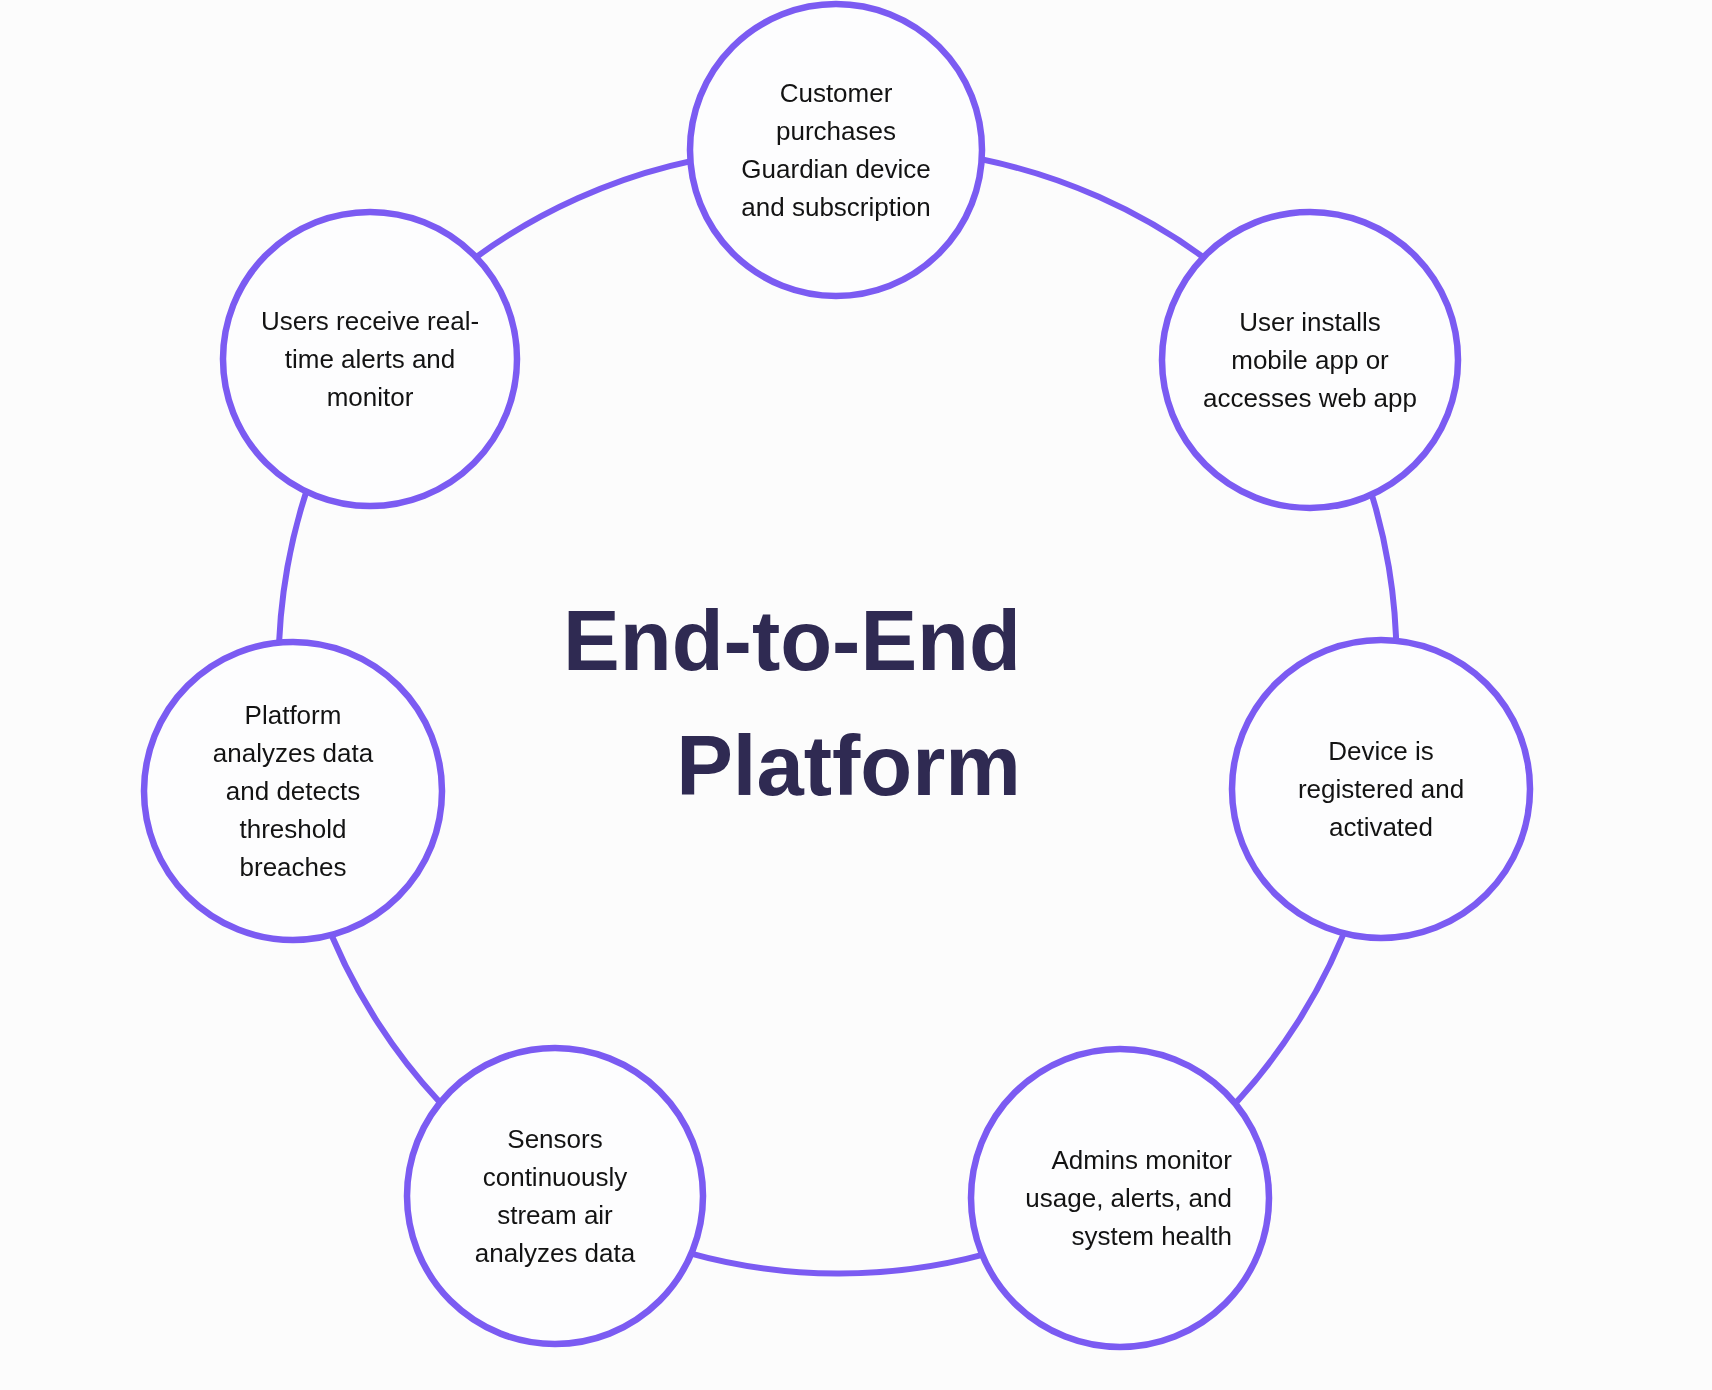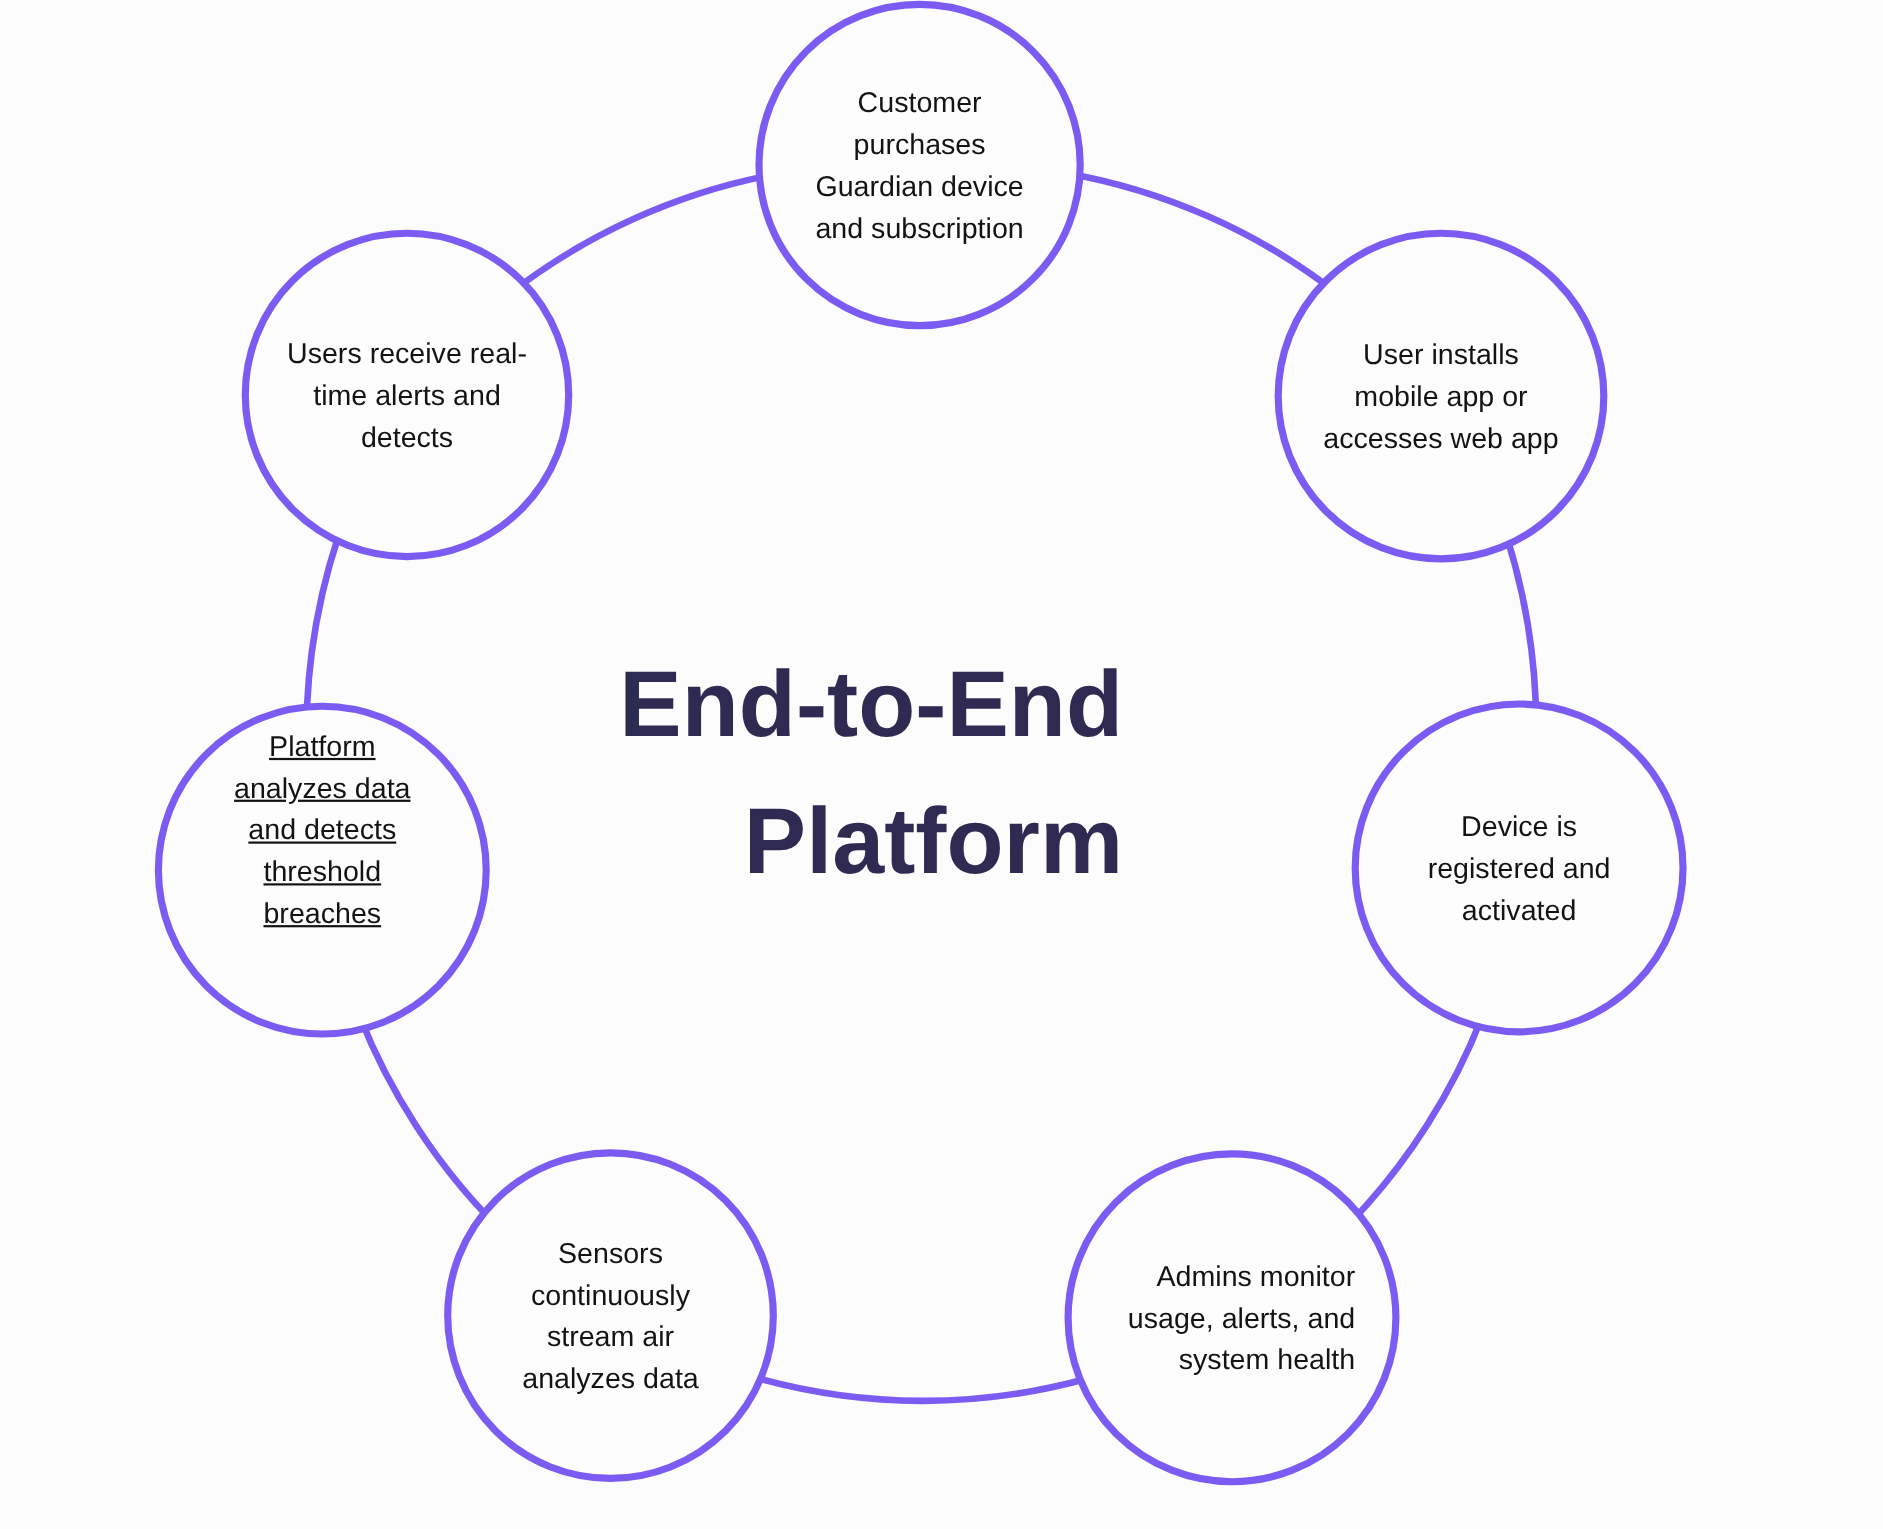--- a/index.html
+++ b/index.html
@@ -77,16 +77,16 @@
   <div class="title">
     <span>End-to-End</span>
     <span>Platform</span>
   </div>
 
   <div class="step-label" style="left:836px;  top:150px;">Customer purchases Guardian device and subscription</div>
   <div class="step-label" style="left:1310px; top:360px;">User installs mobile app or accesses web app</div>
   <div class="step-label" style="left:1381px; top:789px;">Device is registered and activated</div>
   <div class="step-label" style="left:1120px; top:1198px;text-align:right;">Admins monitor usage, alerts, and system health</div>
   <div class="step-label" style="left:555px;  top:1196px;">Sensors continuously stream air analyzes data</div>
-  <div class="step-label" style="left:293px;  top:754px; width:200px;text-decoration:underline;">Platform analyzes data and detects threshold breaches</div>
-  <div class="step-label" style="left:370px;  top:359px;">Users receive real-time alerts and detects</div>
+  <div class="step-label" style="left:293px;  top:791px; width:200px;">Platform analyzes data and detects threshold breaches</div>
+  <div class="step-label" style="left:370px;  top:359px;">Users receive real-time alerts and monitor</div>
 
 </div>
 
 </body></html>

